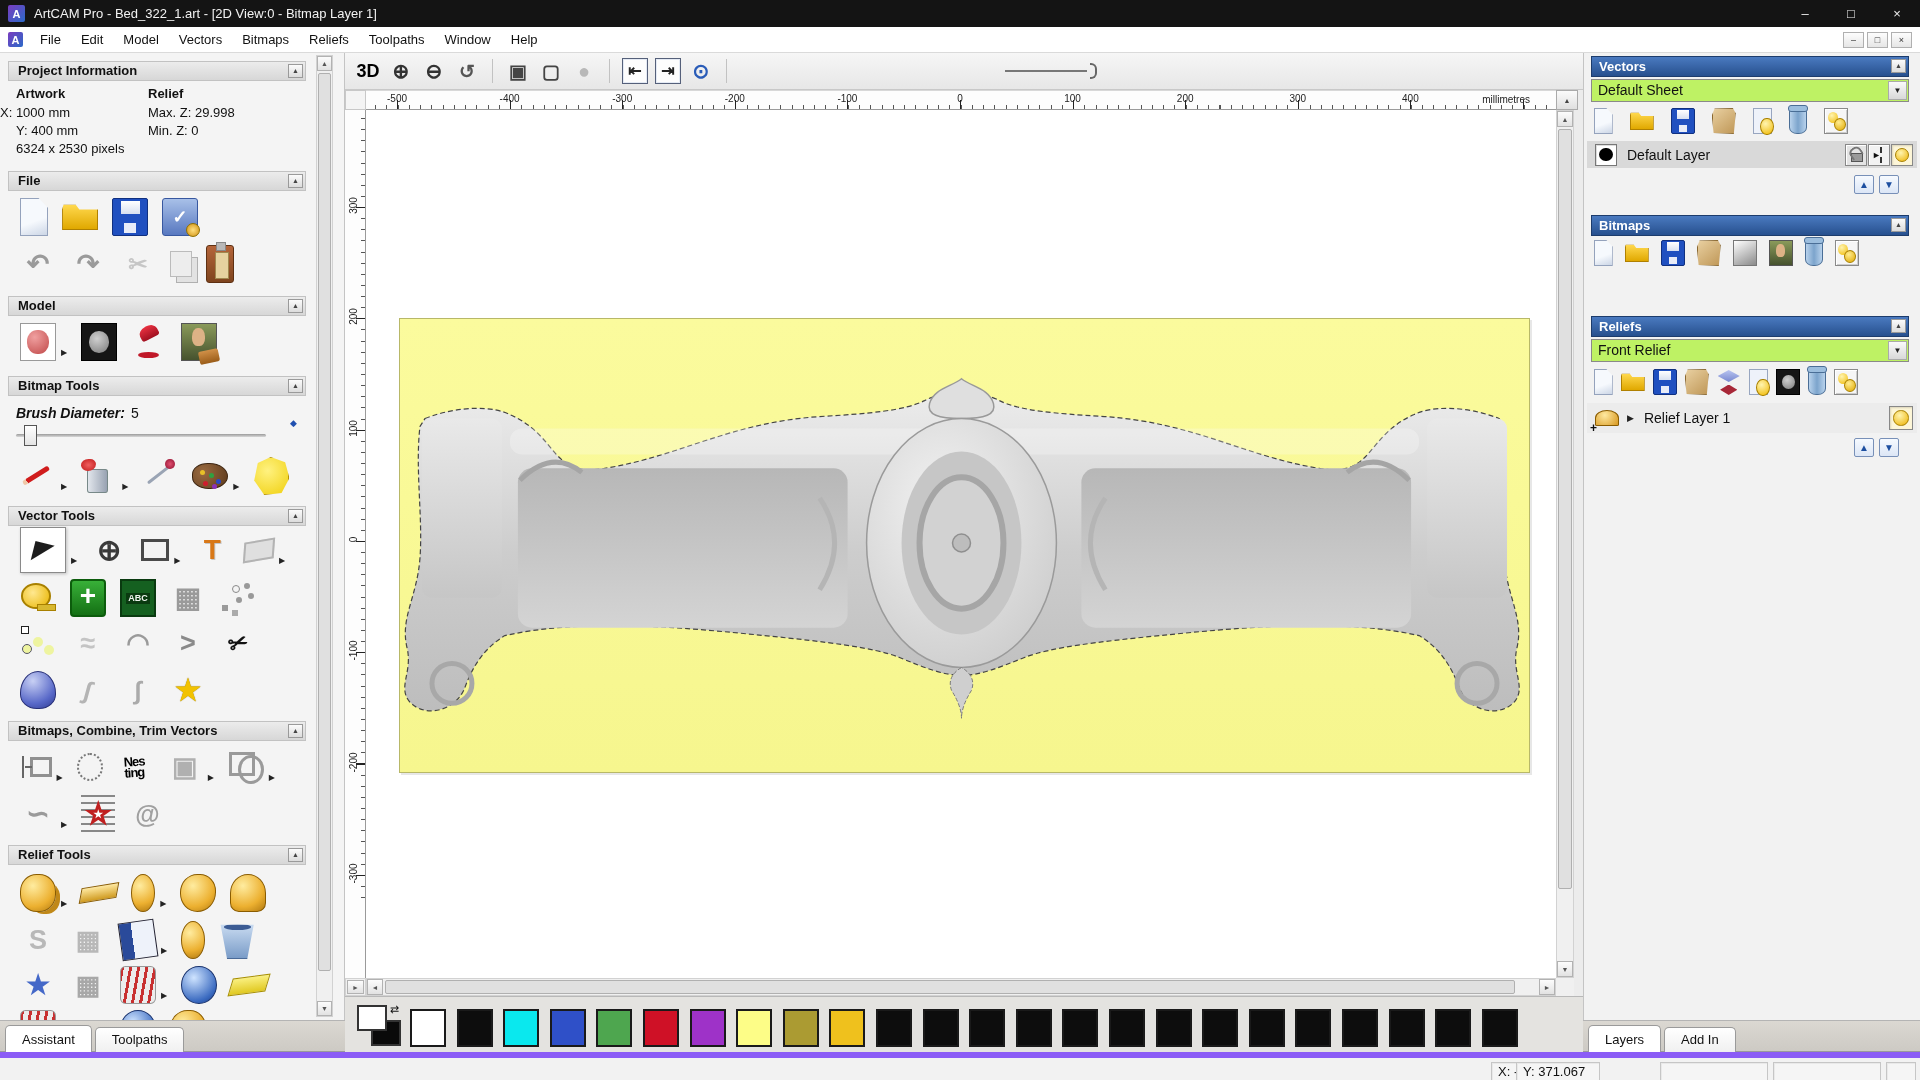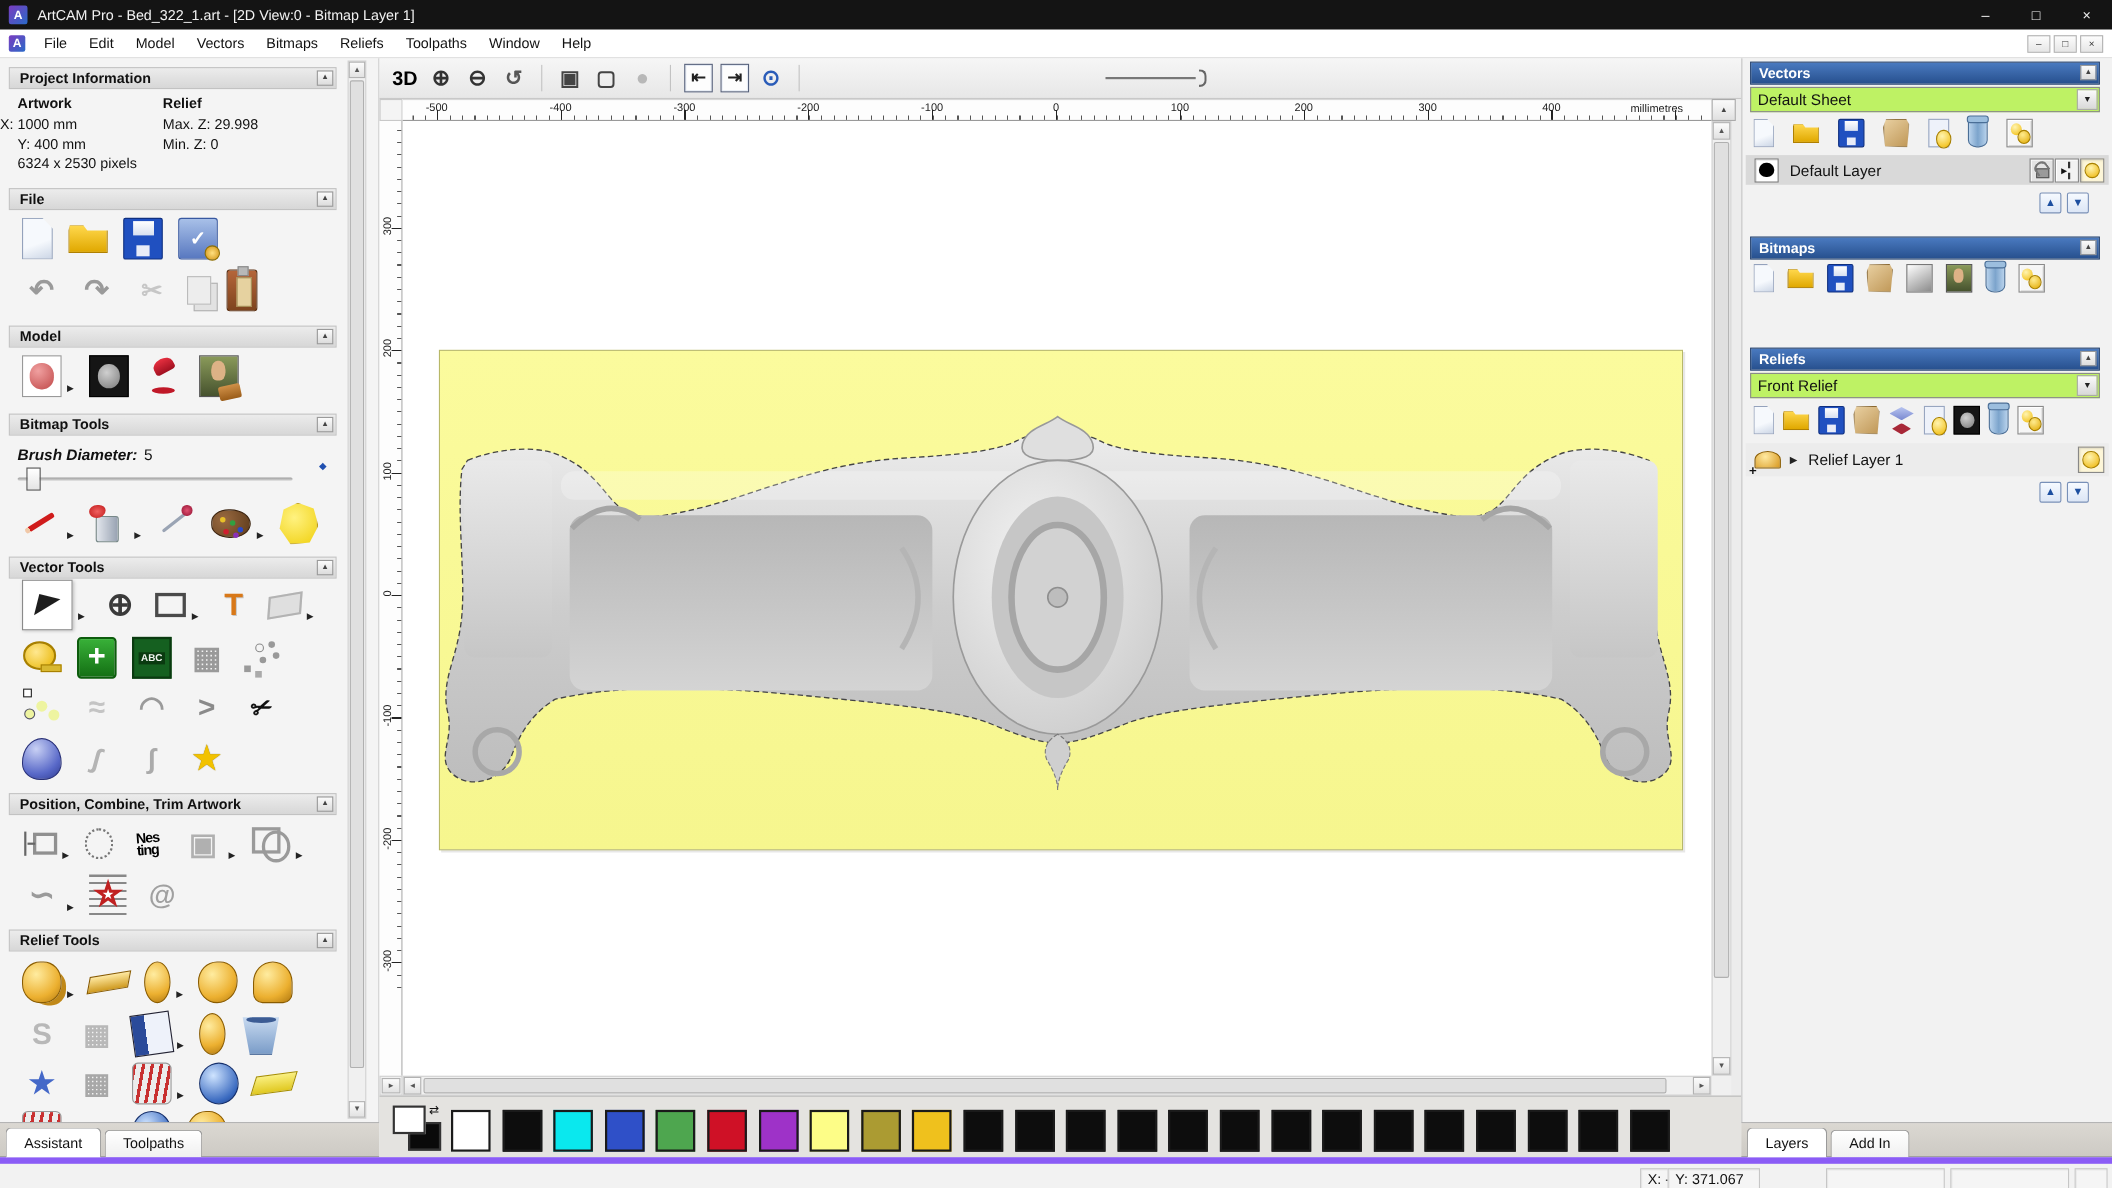--- a/index.html
+++ b/index.html
@@ -322,21 +322,21 @@
         <span class="tbtn rot-20" style="color: rgb(17, 17, 17); font-size: 23px;">✂</span>
       </div>
     <div class="strip" style="top:614px;">
         <span class="tbtn s-cone"></span>
         <span class="tbtn rot15" style="color: rgb(180, 180, 180); font-size: 25px;">∫</span>
         <span class="tbtn" style="color: rgb(170, 170, 170); font-size: 25px;">∫</span>
         <span class="tbtn star" style="color: rgb(242, 194, 0); font-size: 29px;">★</span>
       </div>
 
     <div class="shdr" style="top:668px;">
-      <span>Position, Combine, Trim Artwork</span>
+      <span>Bitmaps, Combine, Trim Vectors</span>
       <span class="hdr-btn">▲</span>
     </div>
     <div class="strip" style="top:691px;">
         <span class="tbtn s-align"></span>
         <span class="fly">▶</span>
         <span class="tbtn s-textcurve"></span>
         <span class="tbtn s-nesting"></span>
         <span class="tbtn" style="color: rgb(176, 176, 176); font-size: 27px;">▣</span>
         <span class="fly">▶</span>
         <span class="tbtn s-weld"></span>

